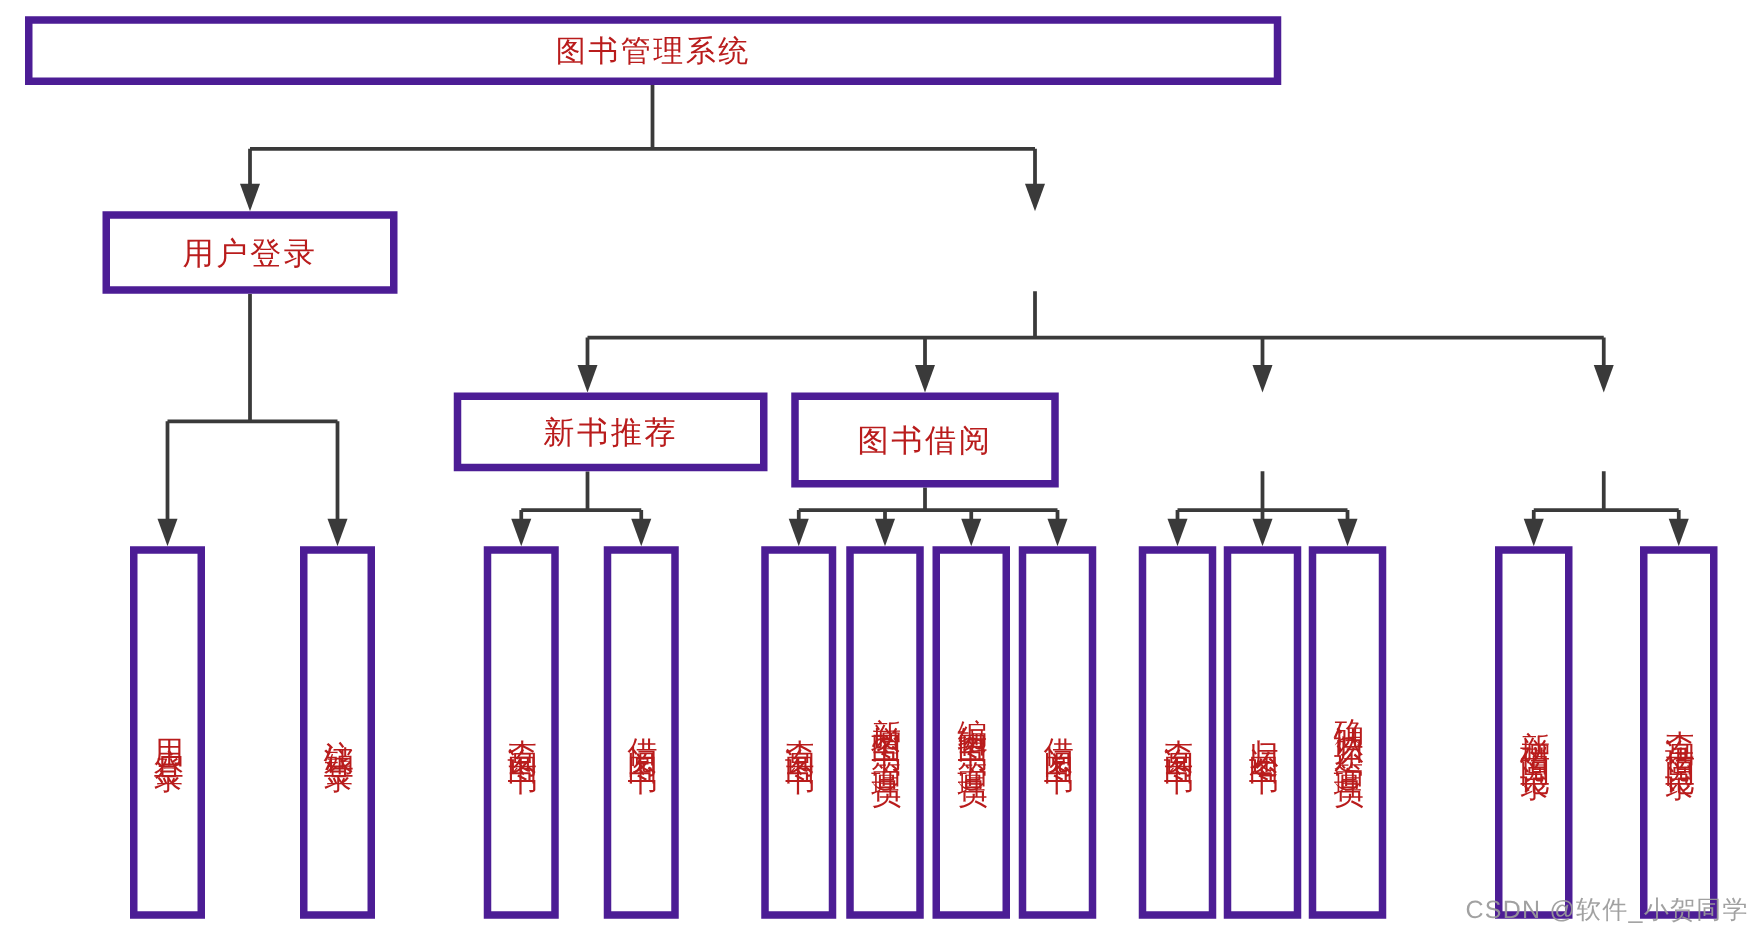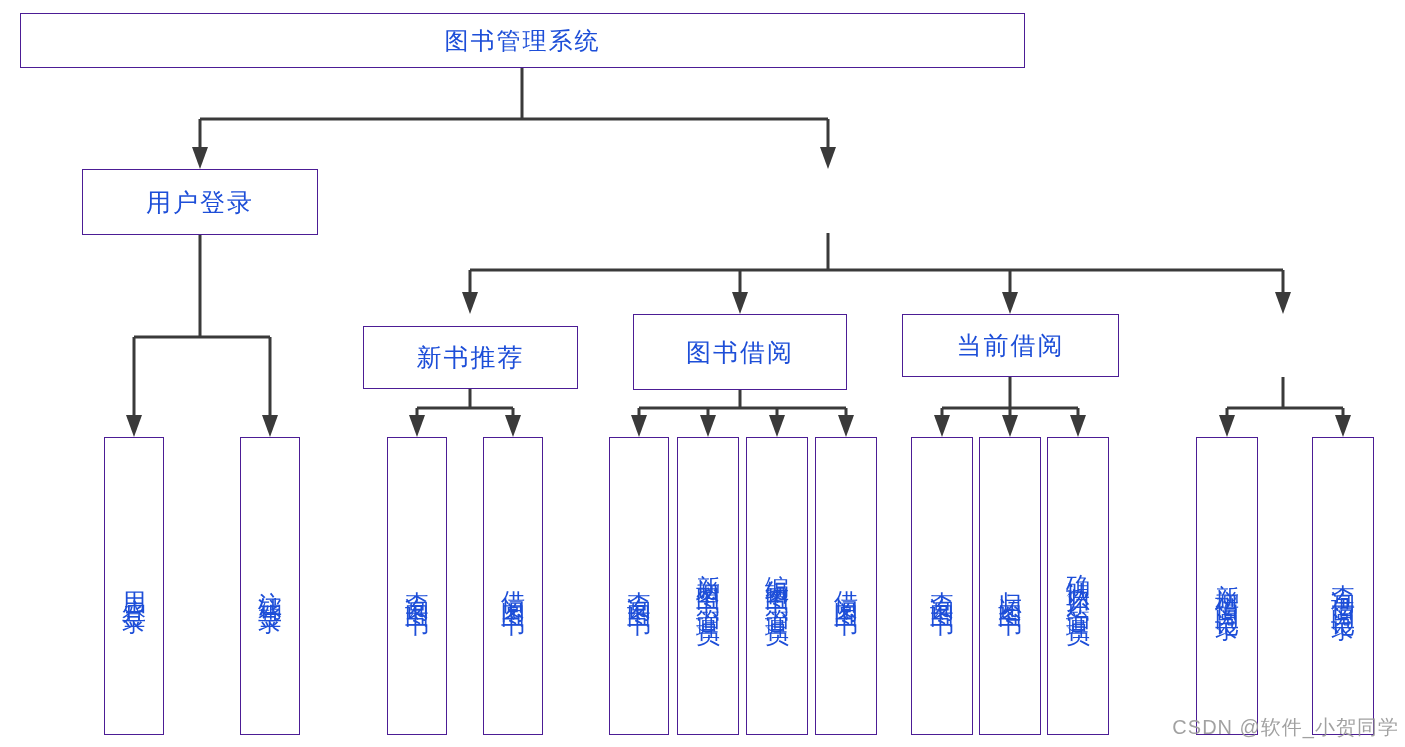--- a/index.html
+++ b/index.html
@@ -17,27 +17,27 @@
   }
   .connectors {
     position: absolute;
     left: 0;
     top: 0;
     z-index: 0;
   }
   .node {
     position: absolute;
     box-sizing: border-box;
-    border: 1px solid #4c1d95;
+    border: 6px solid #4c1d95;
     background: #ffffff;
     display: flex;
     align-items: center;
     justify-content: center;
     z-index: 1;
-    color: #1d4ed8;
+    color: #b91c1c;
   }
   .node.h-label span {
     font-size: 25px;
     letter-spacing: 2px;
     white-space: nowrap;
   }
   .node.root-box span {
     font-size: 24px;
     letter-spacing: 2px;
     white-space: nowrap;
@@ -100,28 +100,25 @@
   </svg>
 
   <div class="node root-box" style="left:20px;top:13px;width:1005px;height:55px">
     <span>图书管理系统</span>
   </div>
 
   <div class="node h-label" style="left:82px;top:169px;width:236px;height:66px">
     <span>用户登录</span>
   </div>
 
-  <div class="node h-label" style="left:363px;top:326px;width:215px;height:63px">
+  <div class="node h-label" style="left:363px;top:314px;width:251px;height:63px">
     <span>新书推荐</span>
   </div>
   <div class="node h-label" style="left:633px;top:314px;width:214px;height:76px">
     <span>图书借阅</span>
-  </div>
-  <div class="node h-label" style="left:902px;top:314px;width:217px;height:63px">
-    <span>当前借阅</span>
   </div>
 
   <div class="node leaf" style="left:104px;top:437px;width:60px;height:298px">
     <span>用户登录</span>
   </div>
   <div class="node leaf" style="left:240px;top:437px;width:60px;height:298px">
     <span>注销登录</span>
   </div>
   <div class="node leaf" style="left:387px;top:437px;width:60px;height:298px">
     <span>查询图书</span>

